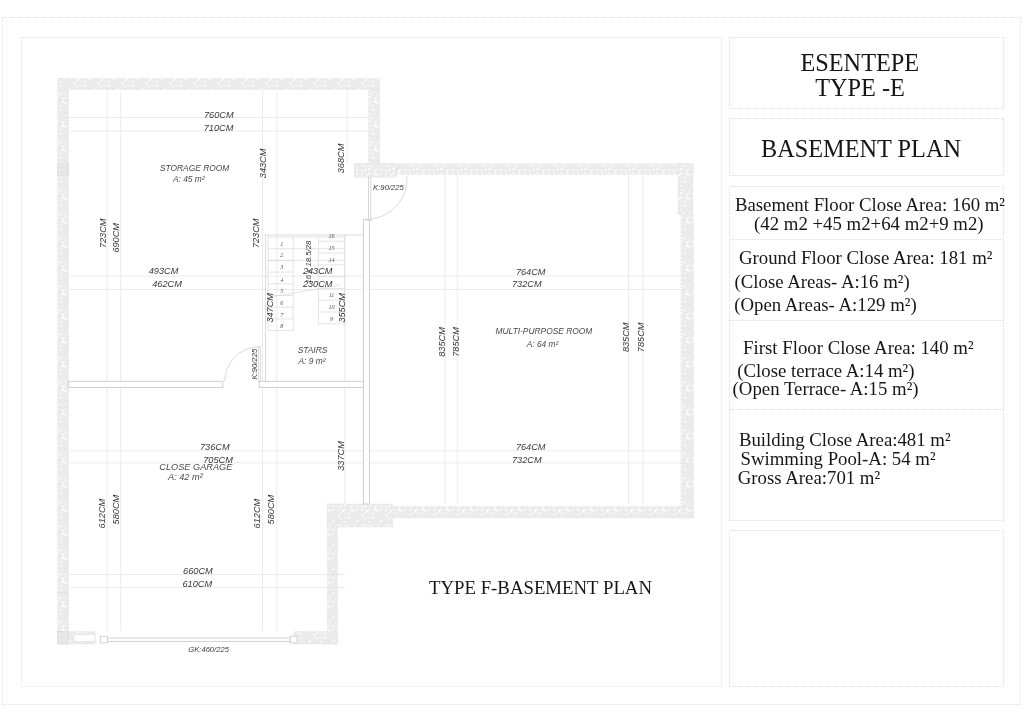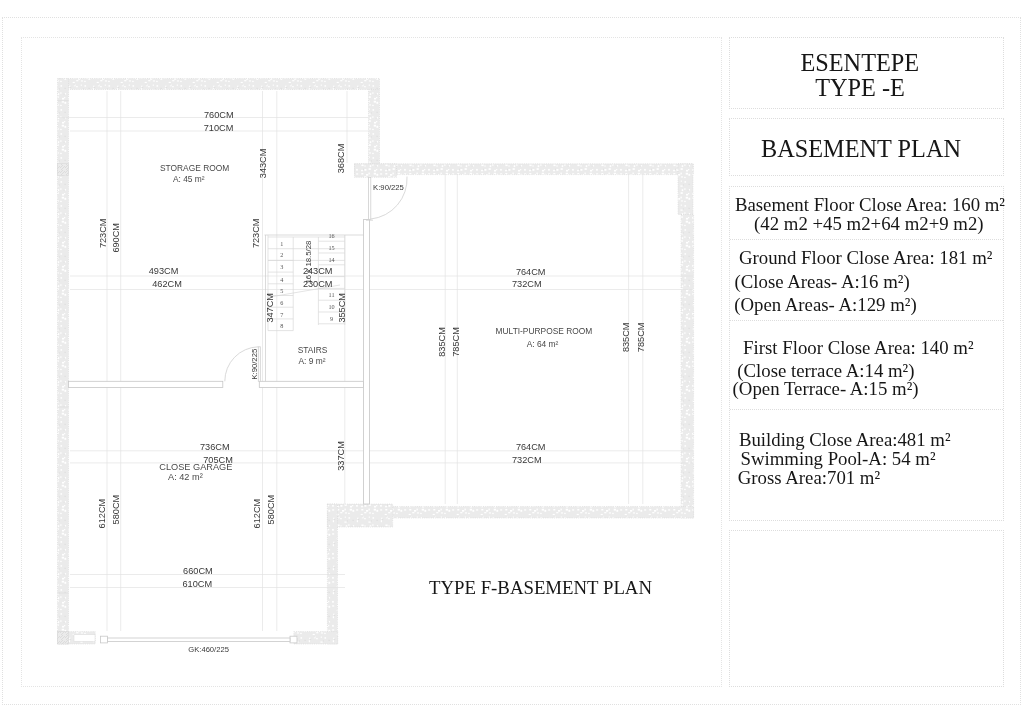--- a/index.html
+++ b/index.html
@@ -8,21 +8,21 @@
   .box{position:absolute;border:1px dotted #ddd;box-sizing:border-box;background:#fff;}
 </style>
 </head>
 <body>
 <div id="page">
 
   <div style="position:absolute;left:2px;top:17px;width:1019px;height:688px;border:1px dotted #e0e0e0;box-sizing:border-box;"></div>
 
   <div style="position:absolute;left:21px;top:37px;width:701px;height:650px;border:1px dotted #e4e4e4;box-sizing:border-box;"></div>
 
-  <div id="plansvg" style="position:absolute;left:0;top:0;width:730px;height:600px;">
+  <div id="plansvg" style="position:absolute;left:0;top:0;width:730px;height:600px;font-style:italic;">
   <svg width="730" height="724" viewBox="0 0 730 724" xmlns="http://www.w3.org/2000/svg">
     <defs>
       <pattern id="hatch" width="24" height="24" patternUnits="userSpaceOnUse">
         <rect width="24" height="24" fill="#ebebeb"></rect>
         <rect x="1.1" y="1.8" width="1.8" height="1.5" fill="#ffffff"></rect>
         <rect x="4.4" y="1.0" width="2.0" height="1.8" fill="#ffffff"></rect>
         <rect x="8.6" y="0.2" width="2.2" height="1.7" fill="#ffffff"></rect>
         <rect x="14.0" y="1.9" width="2.0" height="1.6" fill="#ffffff"></rect>
         <rect x="16.0" y="1.1" width="1.3" height="1.2" fill="#ffffff"></rect>
         <rect x="20.1" y="0.9" width="1.7" height="1.8" fill="#ffffff"></rect>

